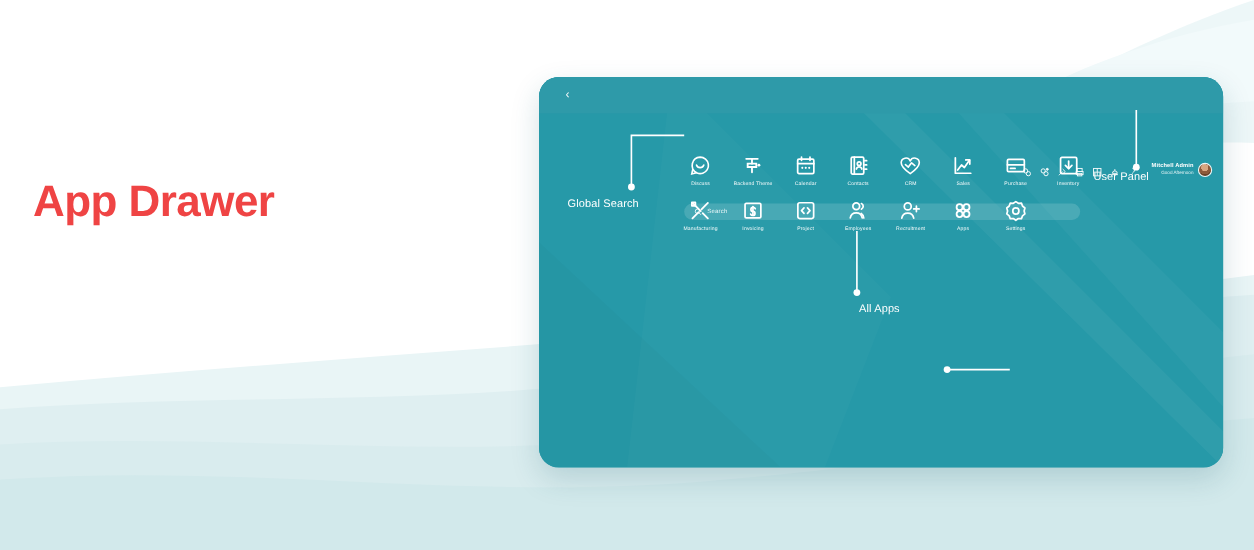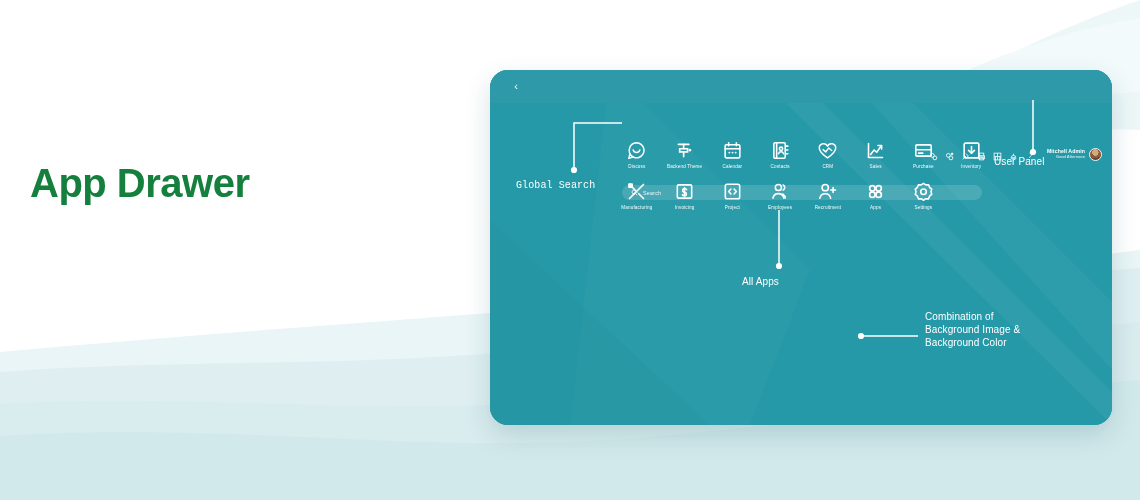--- a/index.html
+++ b/index.html
@@ -11,21 +11,21 @@
   }
   #stage { position: relative; width: 1140px; height: 500px; background:#fff; overflow:hidden; }
 
   
   .bg-layer { position:absolute; inset:0; pointer-events:none; }
 
   
   .left-copy { position:absolute; left:30px; top:163px; width:400px; }
   .headline {
     font-size: 40px; font-weight: 700; letter-spacing:-0.5px;
-    color:#15803d; line-height:1.0; 
+    color:#ef4444; line-height:1.0; 
   }
   .body-copy {
     font-size: 20.5px; line-height: 1.42; color:#3b4043; font-weight:400;
   }
 
   
   .panel {
     position:absolute; left:490px; top:70px; width:622px; height:355px;
     border-radius:18px; overflow:hidden;
     background:#2699a8;
@@ -78,22 +78,22 @@
   .app-label {
     font-size:4.6px; color:#ffffff; letter-spacing:.15px; white-space:nowrap;
     opacity:.97; text-align:center;
   }
 
   
   .anno-label {
     position:absolute; color:#ffffff; font-size:10px; line-height:1.32;
     white-space:pre-line; letter-spacing:.1px;
   }
-  .anno-gs   { left:516px; top:179px;font-family:Liberation Mono, monospace; }
-  .anno-aa   { left:742px; top:275px; }
+  .anno-gs   { left:516px; top:179px; }
+  .anno-aa   { left:781px; top:275px; }
   .anno-up   { left:994px; top:155px; }
   .anno-bg   { left:925px; top:310px; }
   .anno-svg  { position:absolute; inset:0; pointer-events:none; }
 </style>
 </head>
 <body>
 
 <div id="stage">
 
   <svg class="bg-layer" width="1140" height="500" viewBox="0 0 1140 500">
@@ -335,17 +335,14 @@
       <circle cx="574" cy="170" r="3.1"></circle>
       <circle cx="779" cy="266" r="3.1"></circle>
       <circle cx="1033" cy="152" r="3.1"></circle>
       <circle cx="861" cy="336" r="3.1"></circle>
     </g>
   </svg>
 
   <div class="anno-label anno-gs">Global Search</div>
   <div class="anno-label anno-aa">All Apps</div>
   <div class="anno-label anno-up">User Panel</div>
-  <div class="anno-label anno-bg">Combination of
-Background Image &amp;
-Background Color</div>
 
 </div>
 
 </body></html>

